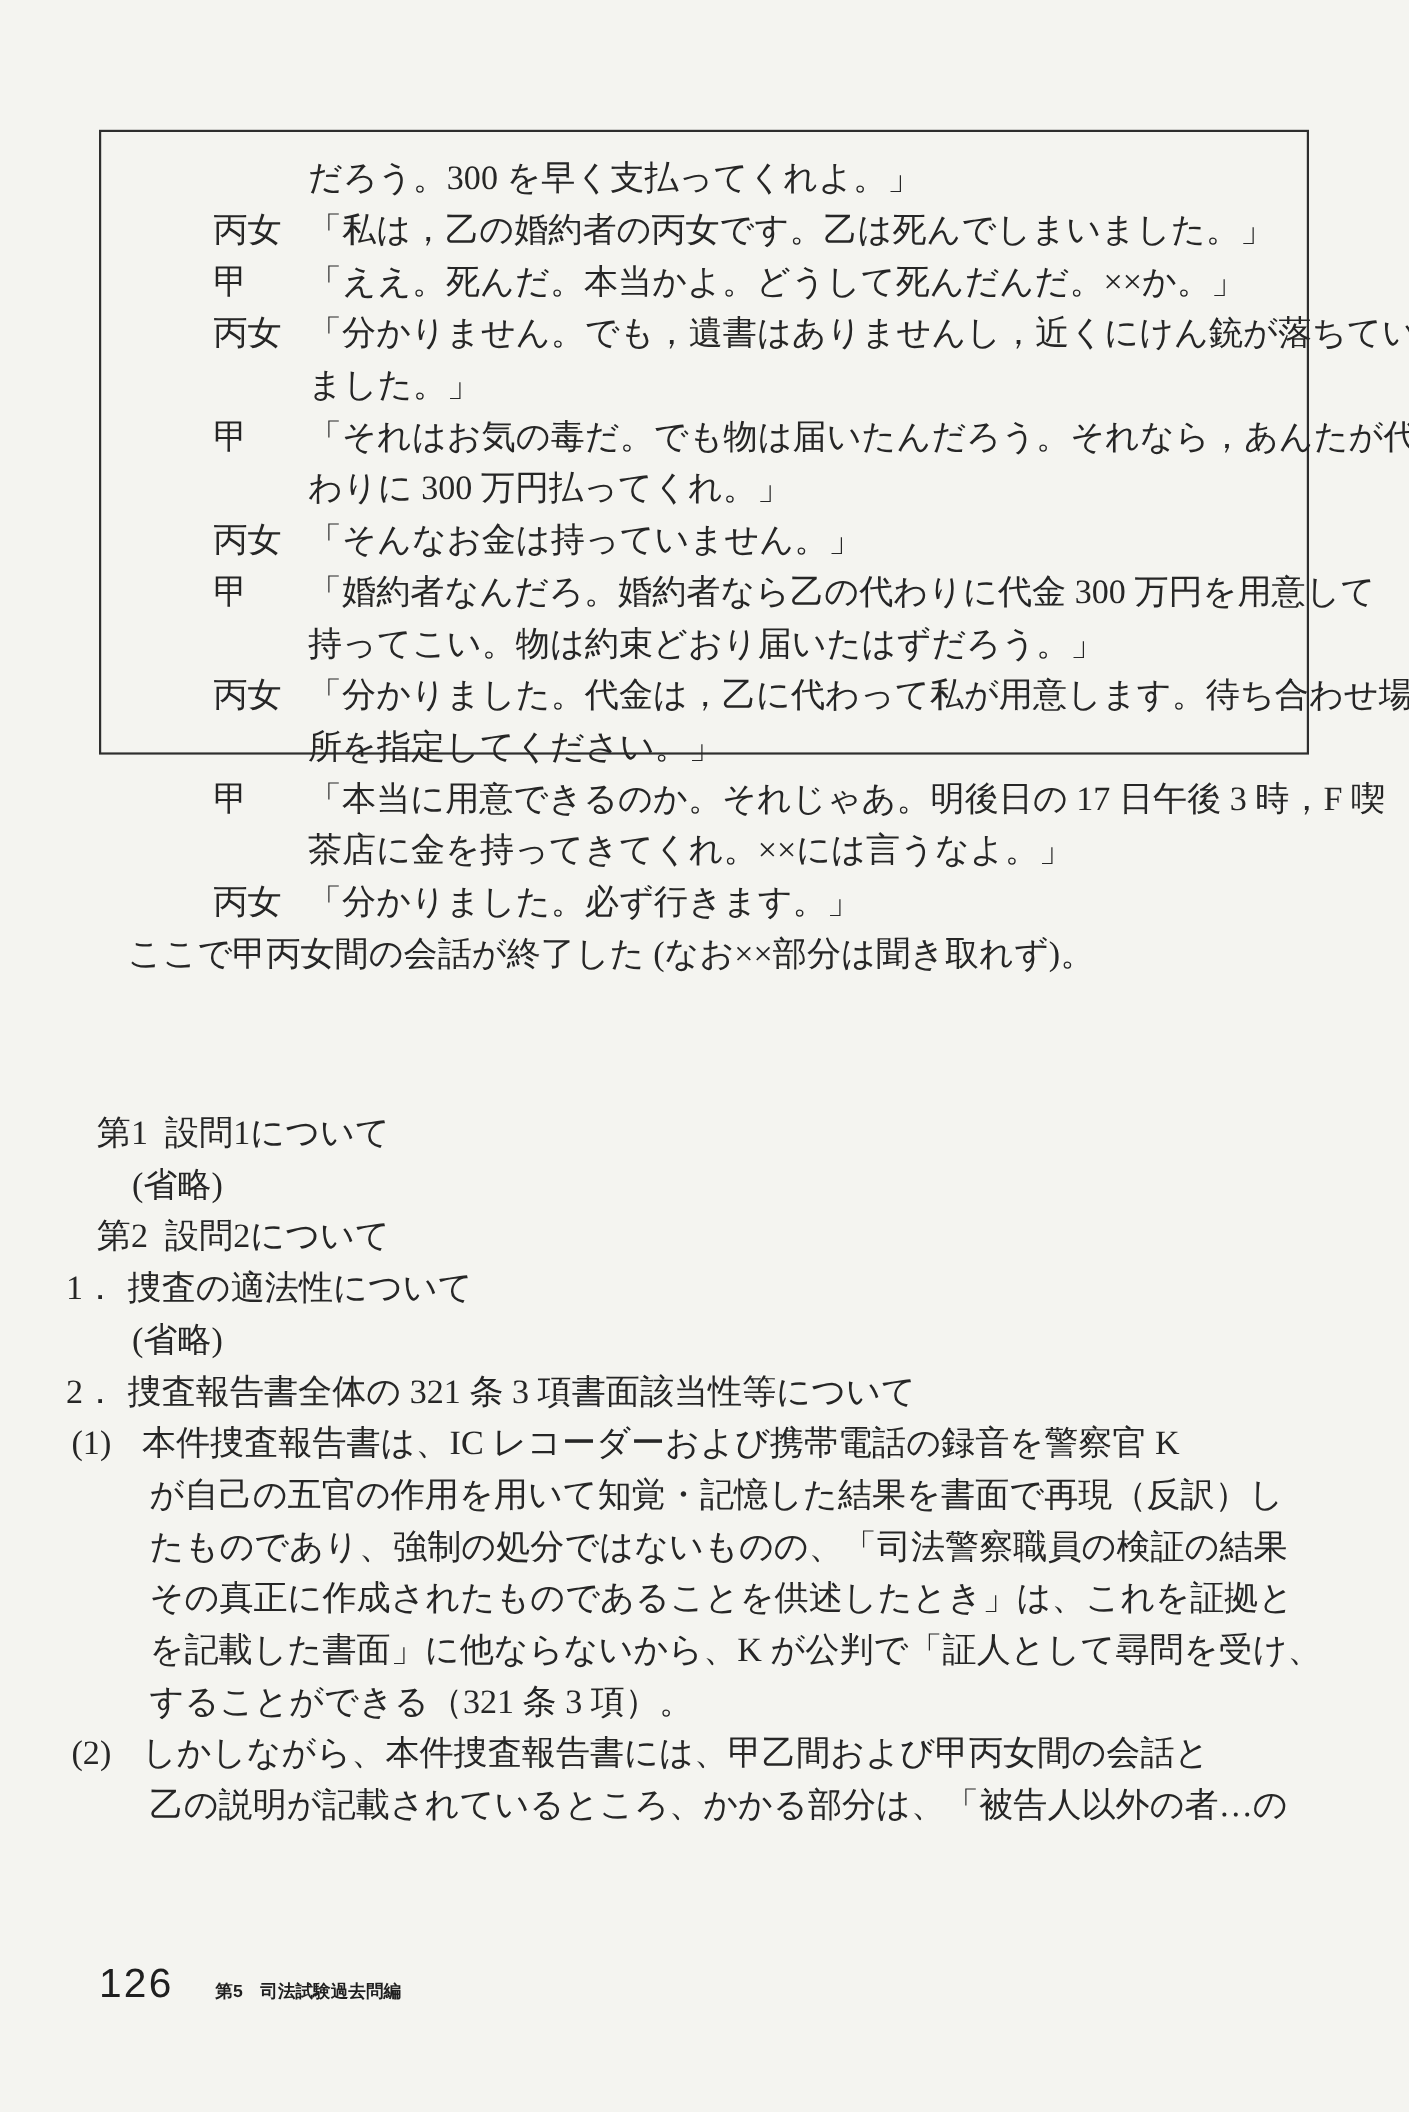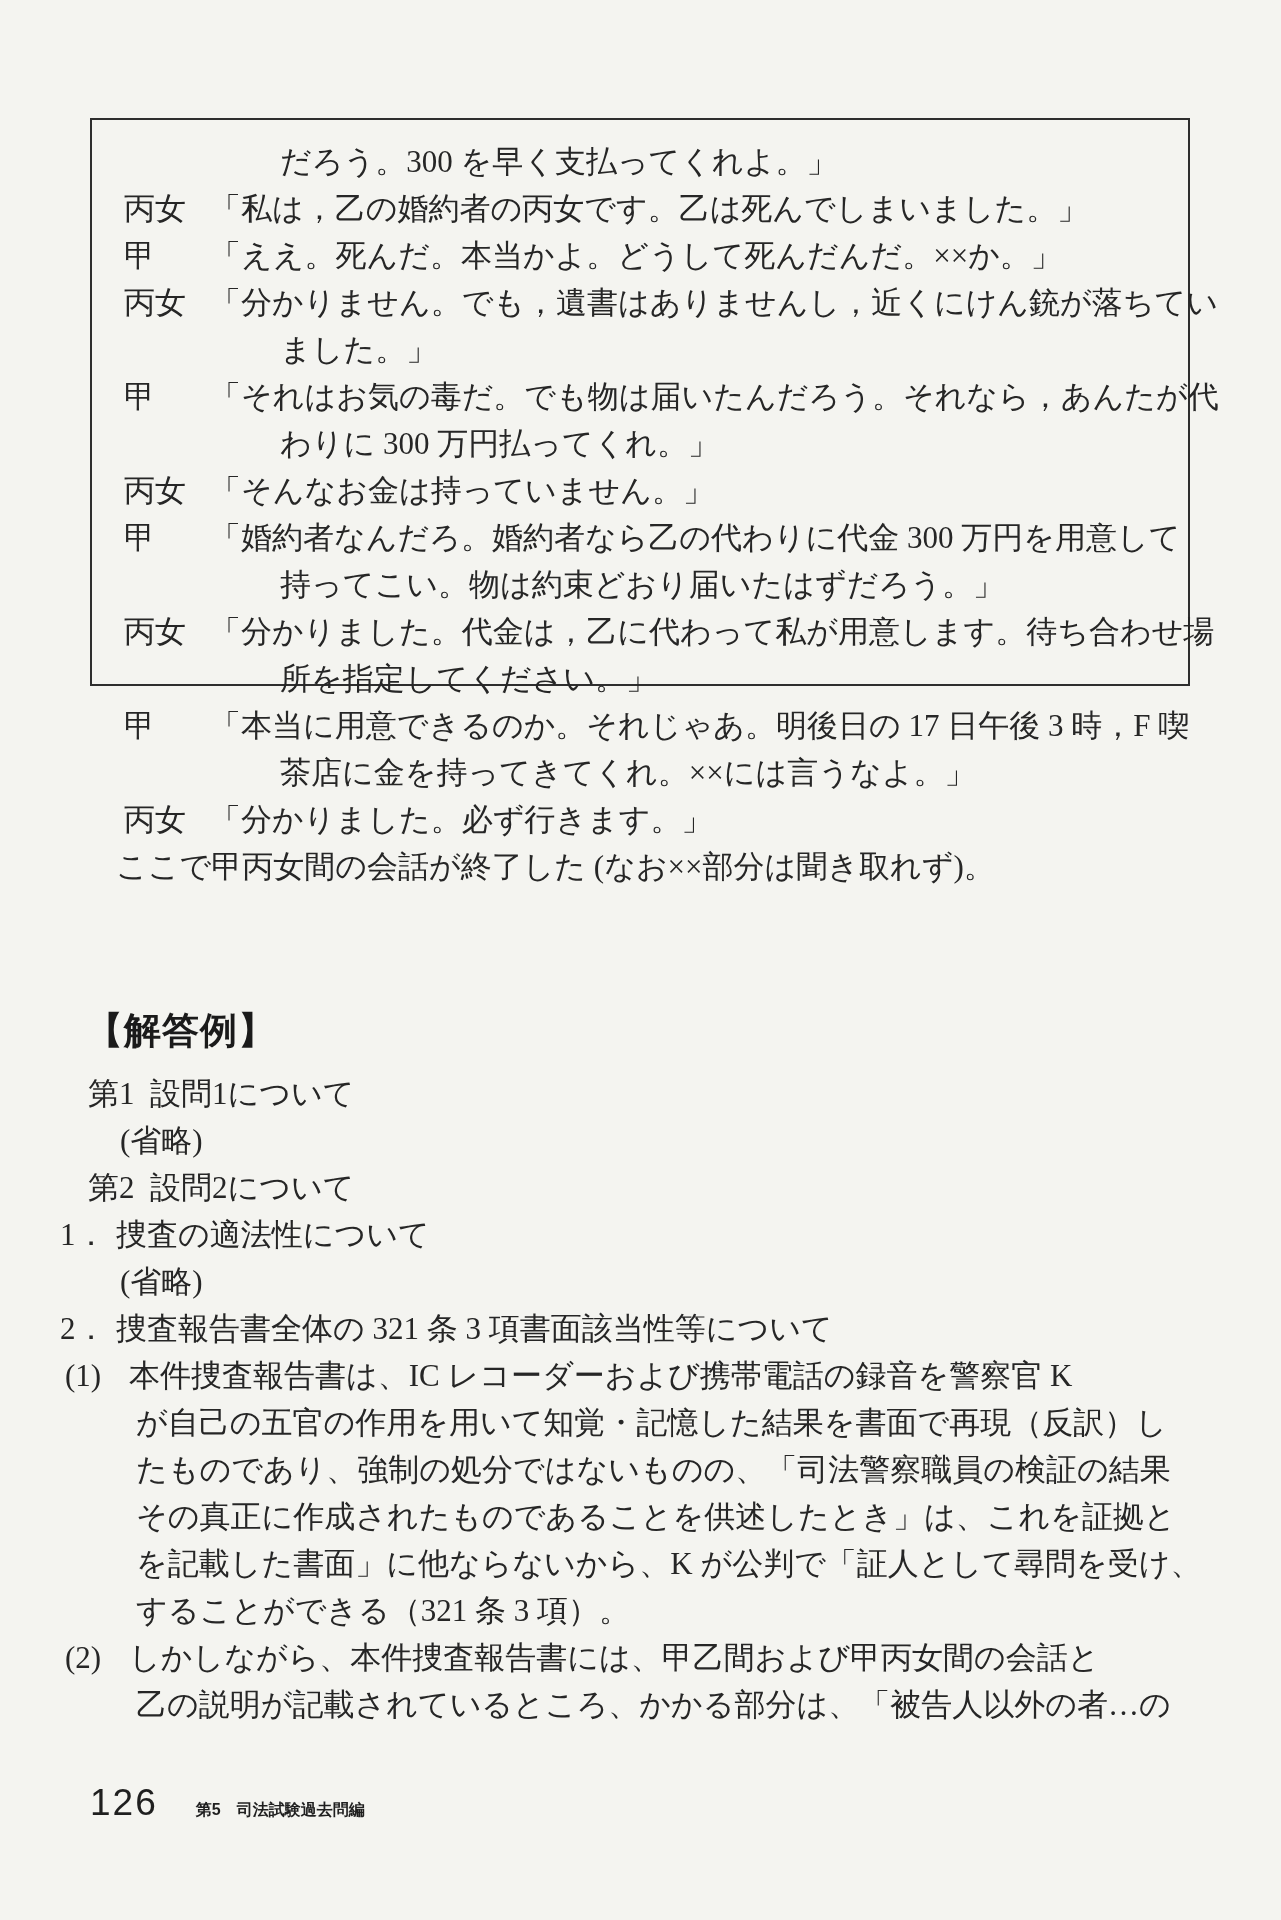--- a/index.html
+++ b/index.html
@@ -17,21 +17,21 @@
     width:1100px;height:568px;
     border:2px solid #2e2e2e;
     box-sizing:border-box;
     padding-top:18px;
     background:transparent;
   }
   .dl{
     height:47px;line-height:47px;
     font-size:31px;
     white-space:nowrap;
-    padding-left:32px;
+    padding-left:102px;
   }
   .dl .spk{display:inline-block;width:86px;}
   .dl.cont{padding-left:188px;}
   .dl.closing{padding-left:24px;}
   
   .answer{position:absolute;left:0;top:1006px;width:1281px;}
   .answer-heading{
     margin:0 0 14px 86px;
     font-family:"Liberation Sans","DejaVu Sans",sans-serif;
     font-weight:bold;font-size:37px;color:#1a1a1a;
@@ -80,21 +80,20 @@
   <div class="dl cont"><span class="txt">持ってこい。物は約束どおり届いたはずだろう。」</span></div>
   <div class="dl"><span class="spk">丙女</span><span class="txt">「分かりました。代金は，乙に代わって私が用意します。待ち合わせ場</span></div>
   <div class="dl cont"><span class="txt">所を指定してください。」</span></div>
   <div class="dl"><span class="spk">甲</span><span class="txt">「本当に用意できるのか。それじゃあ。明後日の 17 日午後 3 時，F 喫</span></div>
   <div class="dl cont"><span class="txt">茶店に金を持ってきてくれ。××には言うなよ。」</span></div>
   <div class="dl"><span class="spk">丙女</span><span class="txt">「分かりました。必ず行きます。」</span></div>
   <div class="dl closing"><span class="txt">ここで甲丙女間の会話が終了した (なお××部分は聞き取れず)。</span></div>
 </div>
 
 <div class="answer">
-  <div class="answer-heading">【解答例】</div>
   <div class="al al-sec"><span class="albl">第1</span><span>設問1について</span></div>
   <div class="al al-omit"><span>(省略)</span></div>
   <div class="al al-sec"><span class="albl">第2</span><span>設問2について</span></div>
   <div class="al al-num"><span class="albl">1．</span><span>捜査の適法性について</span></div>
   <div class="al al-omit"><span>(省略)</span></div>
   <div class="al al-num"><span class="albl">2．</span><span>捜査報告書全体の 321 条 3 項書面該当性等について</span></div>
   <div class="al al-para"><span class="albl">(1)</span><span>本件捜査報告書は、IC レコーダーおよび携帯電話の録音を警察官 K</span></div>
   <div class="al al-cont"><span>が自己の五官の作用を用いて知覚・記憶した結果を書面で再現（反訳）し</span></div>
   <div class="al al-cont"><span>たものであり、強制の処分ではないものの、「司法警察職員の検証の結果</span></div>
   <div class="al al-cont"><span>その真正に作成されたものであることを供述したとき」は、これを証拠と</span></div>

